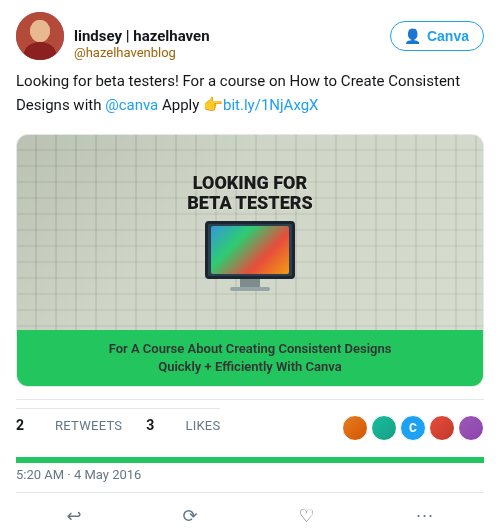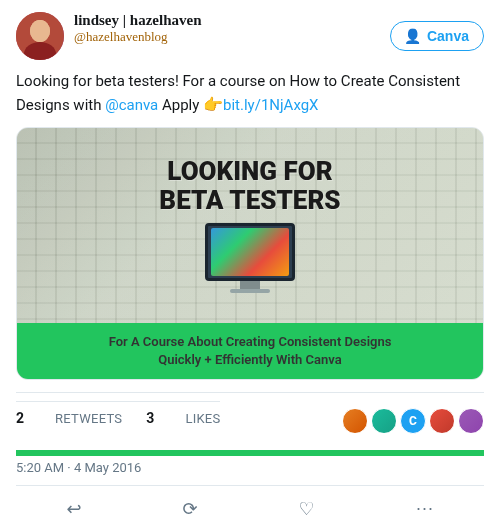--- a/index.html
+++ b/index.html
@@ -18,23 +18,22 @@
       border-bottom: 1px solid #e1e8ed;
     }
     .tweet-header {
       display: flex;
       align-items: center;
       justify-content: space-between;
       margin-bottom: 10px;
     }
     .tweet-header-left {
       display: flex;
-      align-items: flex-start;
+      align-items: flex-end;
       gap: 10px;
-      font-family: Liberation Serif, serif;
     }
     .avatar {
       width: 48px;
       height: 48px;
       border-radius: 50%;
       overflow: hidden;
       background: #c0392b;
       flex-shrink: 0;
     }
     .avatar-img {
@@ -75,21 +74,21 @@
       background: #fff;
       white-space: nowrap;
     }
     .follow-icon {
       font-size: 14px;
     }
     .tweet-text {
       font-size: 15px;
       line-height: 1.5;
       color: #14171a;
-      margin-bottom: 10px;
+      margin-bottom: 17px;
     }
     .tweet-text .mention {
       color: #1da1f2;
       text-decoration: none;
     }
     .tweet-text .link {
       color: #1da1f2;
       text-decoration: none;
     }
     .tweet-text .emoji {
@@ -120,21 +119,21 @@
         rgba(255,255,255,0.08) 0px, rgba(255,255,255,0.08) 18px,
         rgba(0,0,0,0.05) 18px, rgba(0,0,0,0.05) 20px
       ),
       repeating-linear-gradient(
         180deg,
         rgba(255,255,255,0.06) 0px, rgba(255,255,255,0.06) 14px,
         rgba(0,0,0,0.04) 14px, rgba(0,0,0,0.04) 16px
       );
     }
     .image-headline {
-      font-size: 26px;
+      font-size: 18px;
       font-weight: 900;
       color: #1a1a1a;
       text-align: center;
       line-height: 1.1;
       position: relative;
       z-index: 1;
       text-shadow: 1px 1px 0 rgba(255,255,255,0.3);
     }
     .monitor-wrap {
       position: relative;

